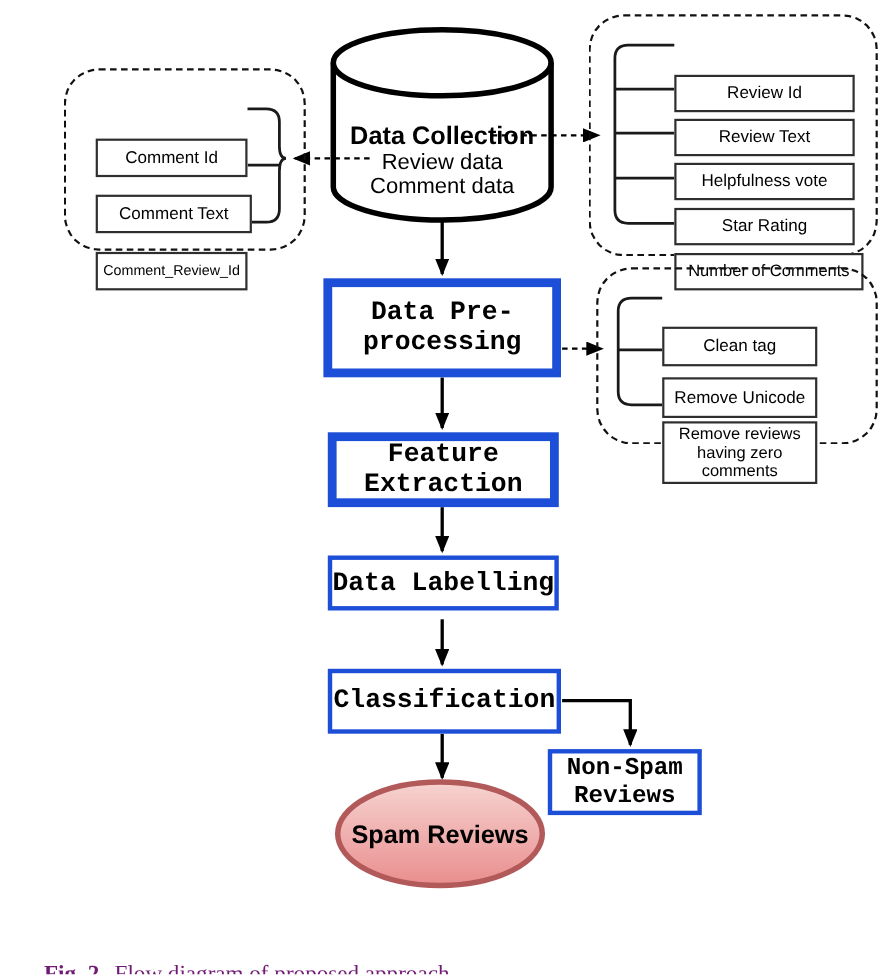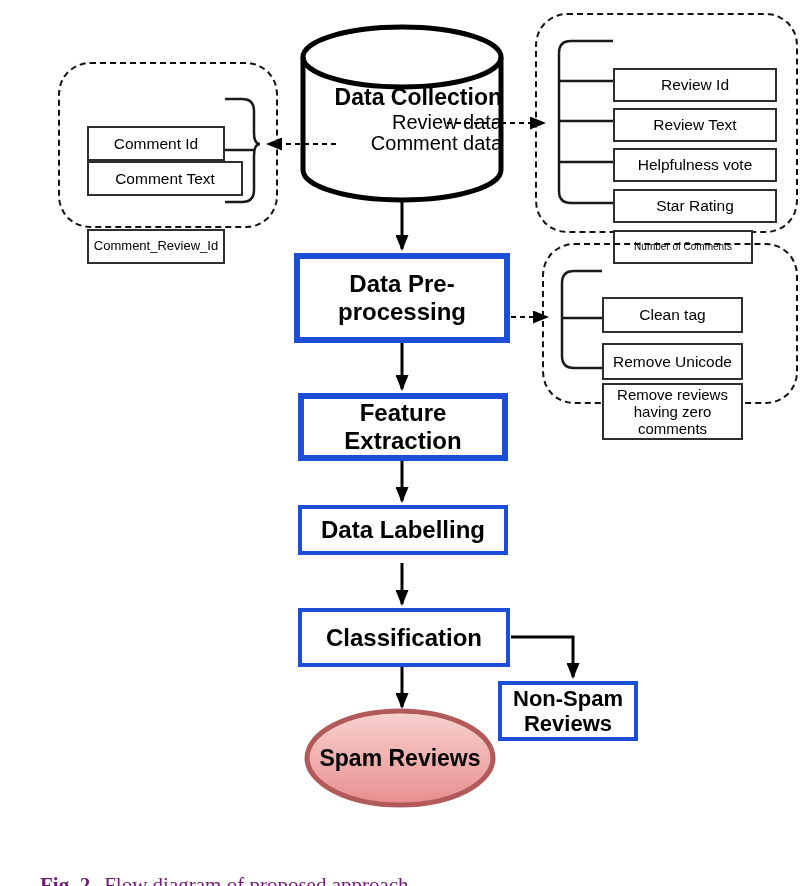--- a/index.html
+++ b/index.html
@@ -5,28 +5,28 @@
   html,body{margin:0;padding:0;background:#fff;}
   #canvas{
     position:relative;width:806px;height:886px;background:#ffffff;
     font-family:"Liberation Sans", sans-serif;color:#000;overflow:hidden;
   }
   #wires{position:absolute;left:0;top:0;width:806px;height:886px;}
   .node{
     position:absolute;display:flex;align-items:center;justify-content:center;
     text-align:center;background:#fff;box-sizing:border-box;
   }
-  .main-box{border:6px solid #1d4ed8;font-weight:bold;font-size:24px;}
+  .main-box{border:8px solid #1d4ed8;font-weight:bold;font-size:24px;font-family:Liberation Mono, monospace;}
   .main-box.thin{border-width:4px;}
   .small-box{border:2px solid #2e2e2e;font-size:15.5px;line-height:1.15;margin-top:44px;}
   .dashed-group{
     position:absolute;border:2.5px dashed #111;border-radius:32px;
     background:transparent;box-sizing:border-box;
   }
-  .cyl-label{position:absolute;text-align:right;background:transparent;}
+  .cyl-label{position:absolute;text-align:center;background:transparent;margin-top:26px;}
   .cyl-title{font-weight:bold;font-size:23px;}
   .cyl-sub{font-size:20px;}
   .spam-label{
     position:absolute;text-align:center;font-weight:bold;font-size:23px;
     background:transparent;
   }
   .nowrap{white-space:nowrap;overflow:visible;}
   #caption{
     position:absolute;left:40px;top:873px;width:740px;
     font-family:"Liberation Serif", serif;font-size:21px;color:#701a75;
@@ -83,29 +83,29 @@
 
     <ellipse cx="400" cy="758" rx="93" ry="47" fill="url(#spamGrad)" stroke="#b25959" stroke-width="5"></ellipse>
   </svg>
 
   <div class="cyl-label cyl-title" style="left:302px;top:84px;width:200px;">Data Collection</div>
   <div class="cyl-label cyl-sub" style="left:302px;top:111px;width:200px;">Review data</div>
   <div class="cyl-label cyl-sub" style="left:302px;top:132px;width:200px;">Comment data</div>
 
   <div class="dashed-group" style="left:58px;top:62px;width:220px;height:166px;"></div>
   <div class="node small-box" style="left:87px;top:82px;width:138px;height:35px;">Comment Id</div>
-  <div class="node small-box" style="left:87px;top:117px;width:156px;height:35px;">Comment Text</div>
+  <div class="node small-box" style="left:87px;top:133px;width:142px;height:35px;">Comment Text</div>
   <div class="node small-box nowrap" style="left:87px;top:185px;width:138px;height:35px;font-size:13px;">Comment_Review_Id</div>
 
   <div class="dashed-group" style="left:535px;top:13px;width:263px;height:220px;"></div>
   <div class="node small-box" style="left:613px;top:24px;width:164px;height:34px;">Review Id</div>
   <div class="node small-box" style="left:613px;top:64px;width:164px;height:34px;">Review Text</div>
   <div class="node small-box" style="left:613px;top:104px;width:164px;height:34px;">Helpfulness vote</div>
   <div class="node small-box" style="left:613px;top:145px;width:164px;height:34px;">Star Rating</div>
-  <div class="node small-box" style="left:613px;top:186px;width:140px;height:34px;font-size:10px;">Number of Comments</div>
+  <div class="node small-box" style="left:613px;top:186px;width:172px;height:34px;font-size:15px;">Number of Comments</div>
 
   <div class="dashed-group" style="left:542px;top:243px;width:256px;height:161px;"></div>
   <div class="node small-box" style="left:602px;top:253px;width:141px;height:36px;">Clean tag</div>
   <div class="node small-box" style="left:602px;top:299px;width:141px;height:37px;">Remove Unicode</div>
   <div class="node small-box" style="left:602px;top:339px;width:141px;height:57px;font-size:15px;">Remove reviews having zero comments</div>
 
   <div class="node main-box" style="left:294px;top:253px;width:216px;height:90px;">Data Pre-processing</div>
   <div class="node main-box" style="left:298px;top:393px;width:210px;height:68px;">Feature Extraction</div>
   <div class="node main-box thin" style="left:298px;top:505px;width:210px;height:50px;">Data Labelling</div>
   <div class="node main-box thin" style="left:298px;top:608px;width:212px;height:59px;">Classification</div>

